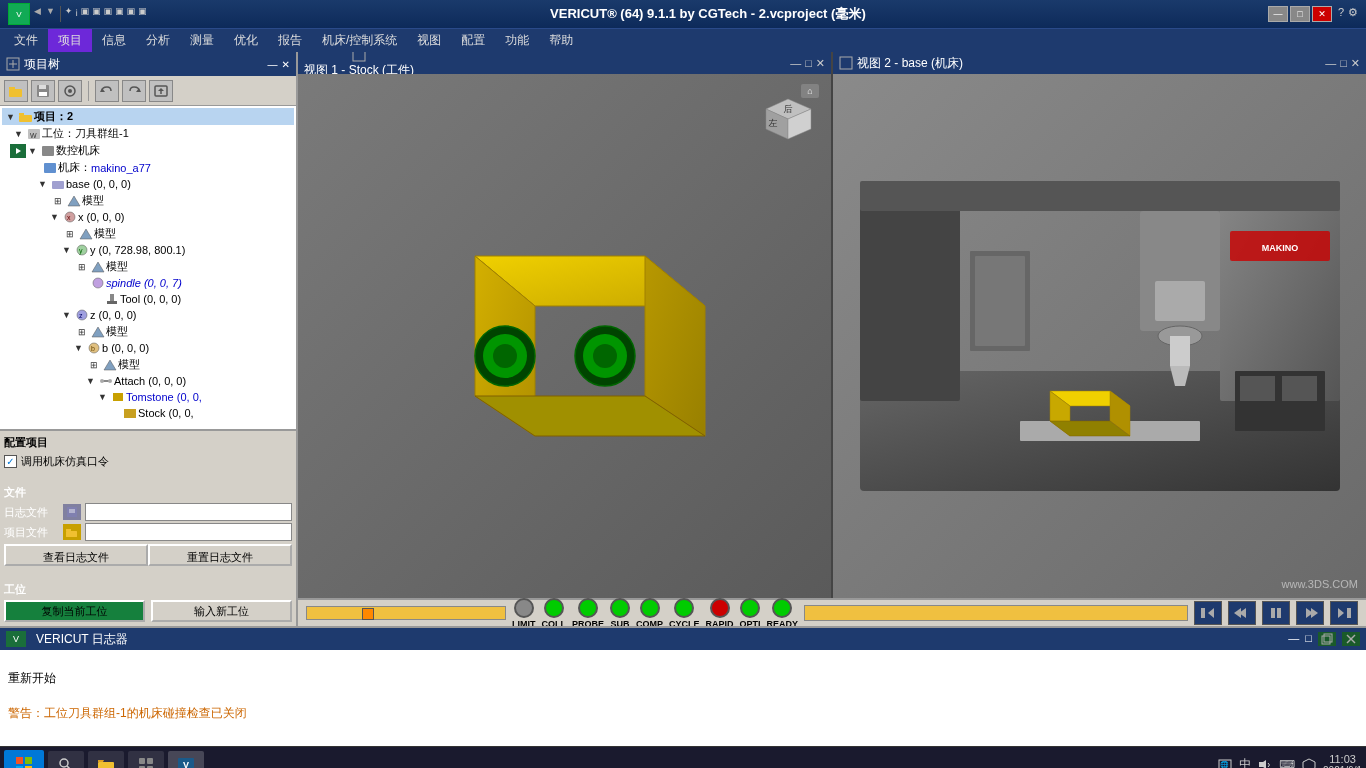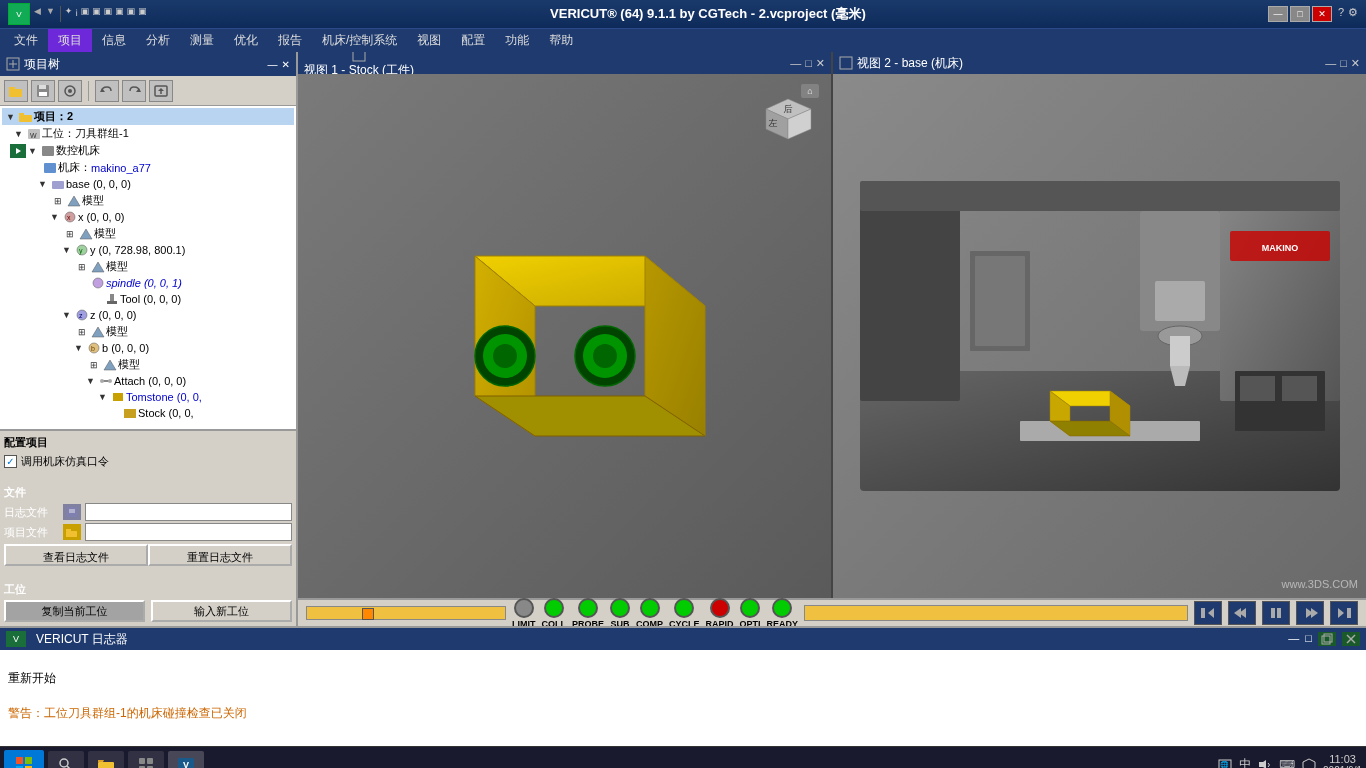--- a/index.html
+++ b/index.html
@@ -339,21 +339,21 @@
             </svg>
           <span class="tree-label">模型</span>
         </div>
 
         <div class="tree-item">
           <span class="tree-indent" style="width:76px;"></span>
           <span class="tree-arrow" style="width:12px;"></span>
           <svg width="16" height="14">
               <circle cx="8" cy="7" r="5" fill="#c0a0e0" stroke="#555" stroke-width="0.5"></circle>
             </svg>
-          <span class="tree-label italic-blue">spindle (0, 0, 1)</span>
+          <span class="tree-label italic-blue">spindle (0, 0, 7)</span>
         </div>
 
         <div class="tree-item">
           <span class="tree-indent" style="width:90px;"></span>
           <span class="tree-arrow" style="width:12px;"></span>
           <svg width="16" height="14">
               <rect x="6" y="2" width="4" height="10" fill="#888"></rect>
               <rect x="3" y="9" width="10" height="3" fill="#666"></rect>
             </svg>
           <span class="tree-label">Tool (0, 0, 0)</span>
@@ -457,21 +457,21 @@
             <div class="file-input">esktop网盘文件快传卧式2.vcproje</div>
           </div>
           <div style="display:flex;gap:0;margin-top:3px;align-items:flex-end;">
             <button class="workpos-btn" style="font-size:11px;background:#d4d0c8;border:2px outset #fff;cursor:pointer;padding:2px 6px;">查看日志文件</button>
             <button class="workpos-btn" style="font-size:11px;background:#d4d0c8;border:2px outset #fff;cursor:pointer;padding:2px 6px;">重置日志文件</button>
           </div>
         </div>
         <div class="workpos-section">
           <div class="workpos-title">工位</div>
           <div class="workpos-btns">
-            <button class="workpos-btn" style="font-size:11px;background:#a3a3a3;border:2px outset #fff;cursor:pointer;">复制当前工位</button>
+            <button class="workpos-btn" style="font-size:11px;background:#15803d;border:2px outset #fff;cursor:pointer;">复制当前工位</button>
             <button class="workpos-btn" style="font-size:11px;background:#d4d0c8;border:2px outset #fff;cursor:pointer;">输入新工位</button>
           </div>
         </div>
       </div>
     </div>
 
     <div class="right-area">
       <div class="viewport-row">
 
         <div class="viewport1">

